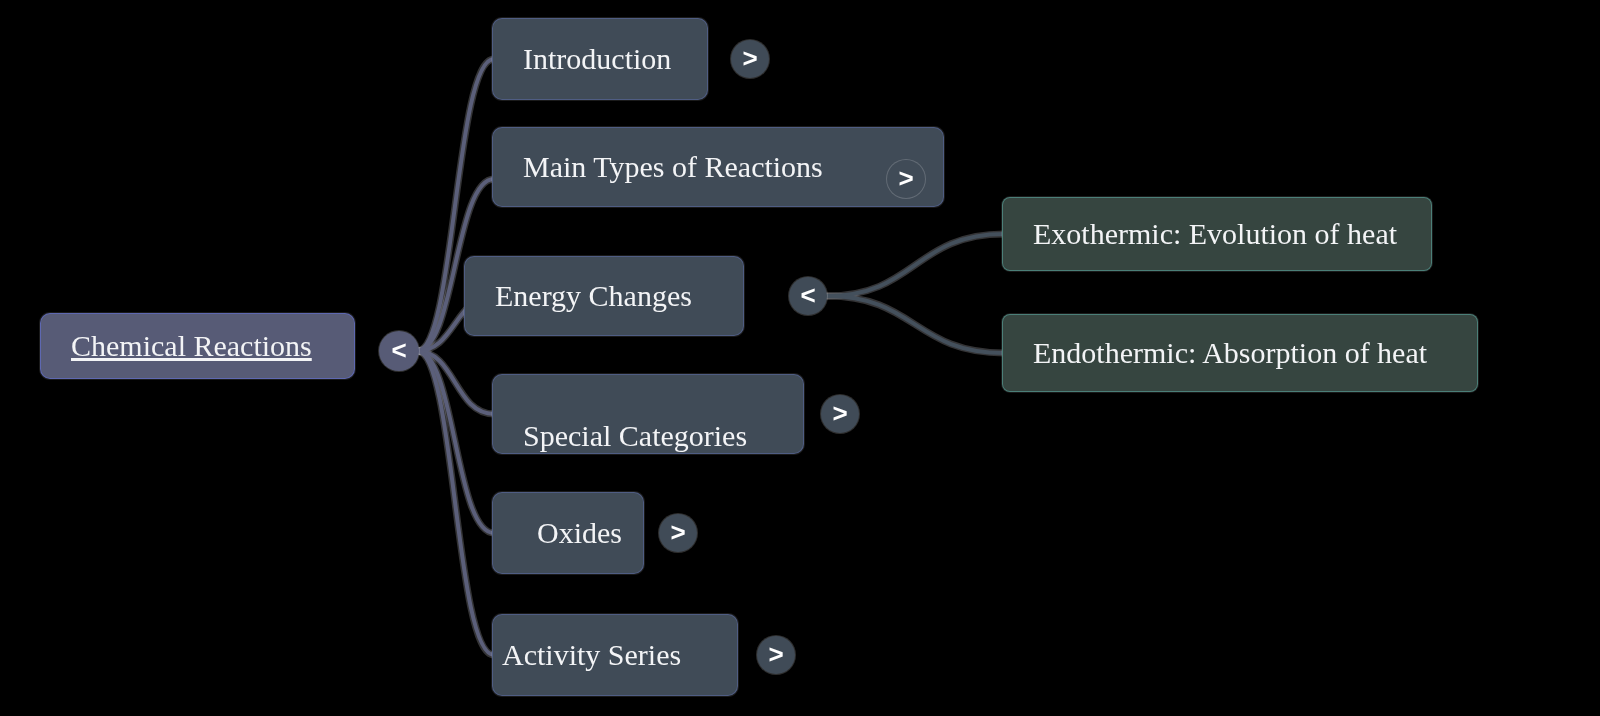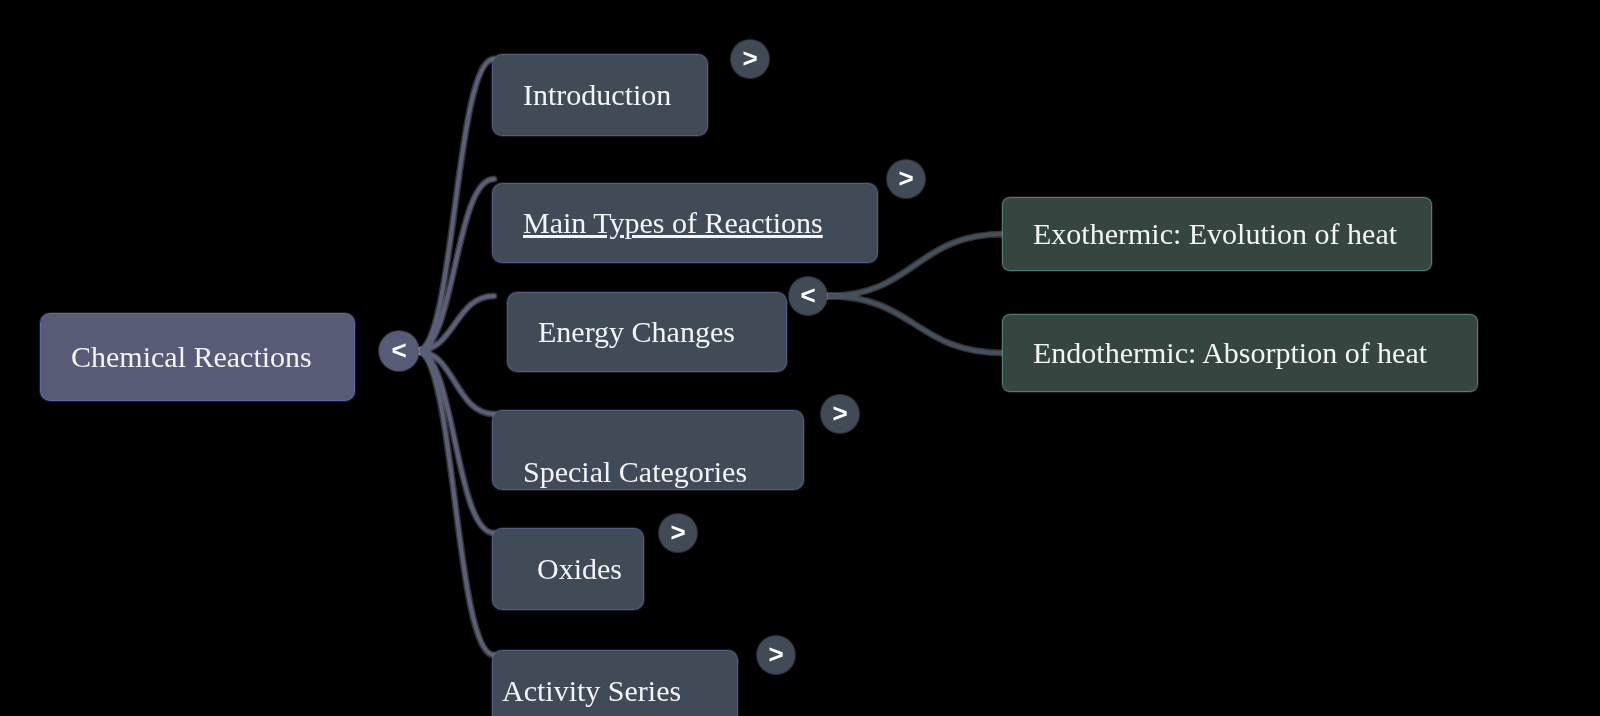--- a/index.html
+++ b/index.html
@@ -59,21 +59,20 @@
     box-shadow: 0 0 0 1px rgba(255,255,255,0.10);
     cursor: pointer;
   }
   .node-root {
     background: var(--root-fill);
     border: 1px solid rgba(100, 115, 225, 0.55);
   }
   .node-branch {
     background: var(--branch-fill);
     border: 1px solid rgba(110, 130, 215, 0.35);
-    margin-top: 36px;
   }
   .node-leaf {
     background: var(--leaf-fill);
     border: 1px solid rgba(95, 185, 175, 0.50);
     border-radius: 8px;
   }
 
   .toggle {
     position: absolute;
     width: 38px;
@@ -118,42 +117,42 @@
       <path class="edge-root" d="M 417 351 C 455 351, 455 414, 494 414"></path>
       <path class="edge-root" d="M 417 351 C 455 351, 455 533, 494 533"></path>
       <path class="edge-root" d="M 417 351 C 455 351, 455 655, 494 655"></path>
     </g>
     <g>
       <path class="edge-branch" d="M 827 296 C 915 296, 915 234, 1004 234"></path>
       <path class="edge-branch" d="M 827 296 C 915 296, 915 353, 1004 353"></path>
     </g>
   </svg>
 
-  <div class="node node-root" style="left:40px; top:313px; width:315px; height:88px;">
+  <div class="node node-root" style="left:40px; top:313px; width:315px; height:66px;text-decoration:underline;">
     <span>Chemical Reactions</span>
   </div>
   <div class="toggle toggle-root" style="left:379px; top:331px;">
     <span>&lt;</span>
   </div>
 
   <div class="node node-branch" style="left:492px; top:18px; width:216px; height:82px;">
     <span>Introduction</span>
   </div>
   <div class="toggle toggle-branch" style="left:731px; top:40px;">
     <span>&gt;</span>
   </div>
 
-  <div class="node node-branch" style="left:492px; top:147px; width:386px; height:80px;text-decoration:underline;">
+  <div class="node node-branch" style="left:492px; top:127px; width:452px; height:80px;">
     <span>Main Types of Reactions</span>
   </div>
   <div class="toggle toggle-branch" style="left:887px; top:160px;">
     <span>&gt;</span>
   </div>
 
-  <div class="node node-branch" style="left:507px; top:256px; width:280px; height:80px;font-family:Liberation Serif, serif;">
+  <div class="node node-branch" style="left:464px; top:256px; width:280px; height:80px;font-family:Liberation Serif, serif;">
     <span>Energy Changes</span>
   </div>
   <div class="toggle toggle-branch" style="left:789px; top:277px;">
     <span>&lt;</span>
   </div>
 
   <div class="node node-branch" style="left:492px; top:374px; width:312px; height:80px;align-items:flex-end;">
     <span>Special Categories</span>
   </div>
   <div class="toggle toggle-branch" style="left:821px; top:395px;">

